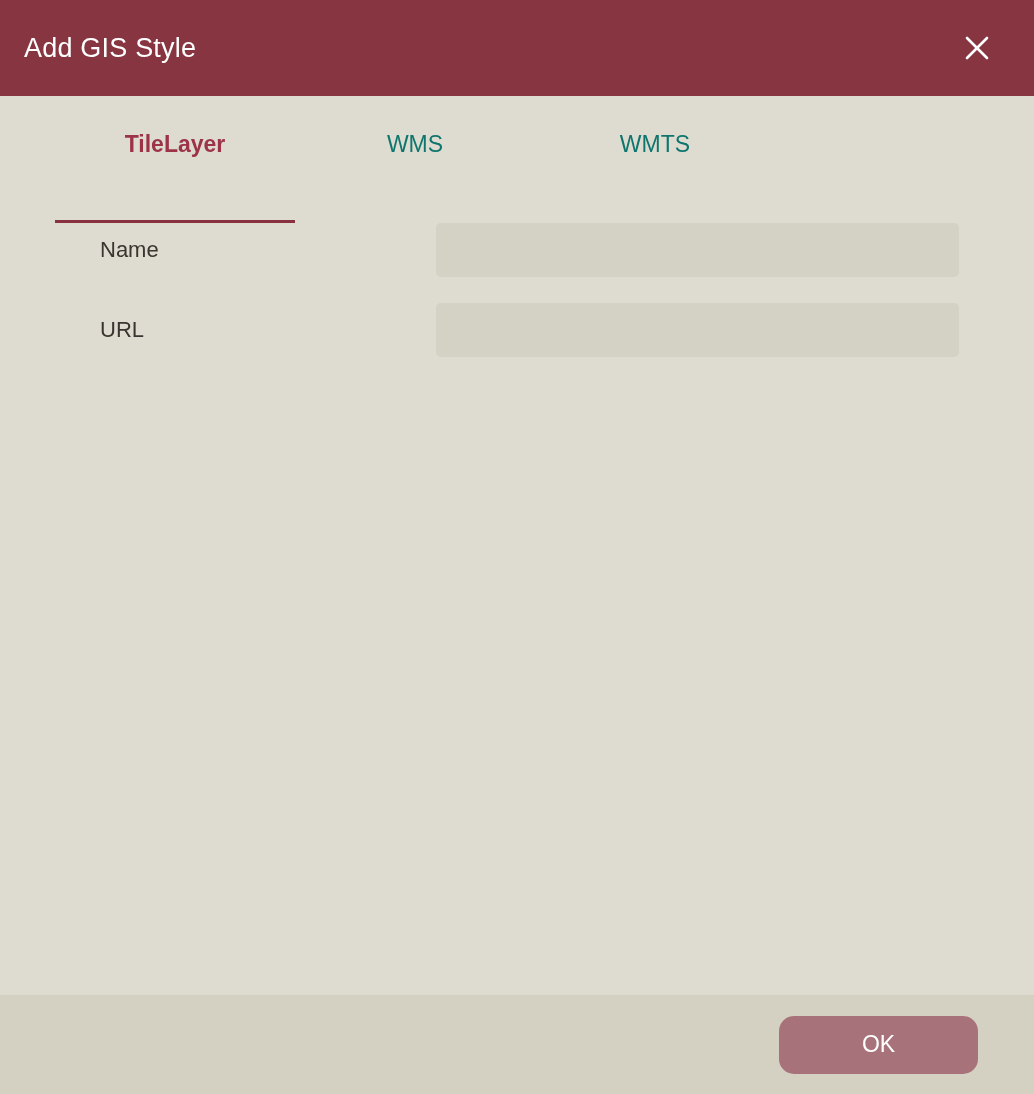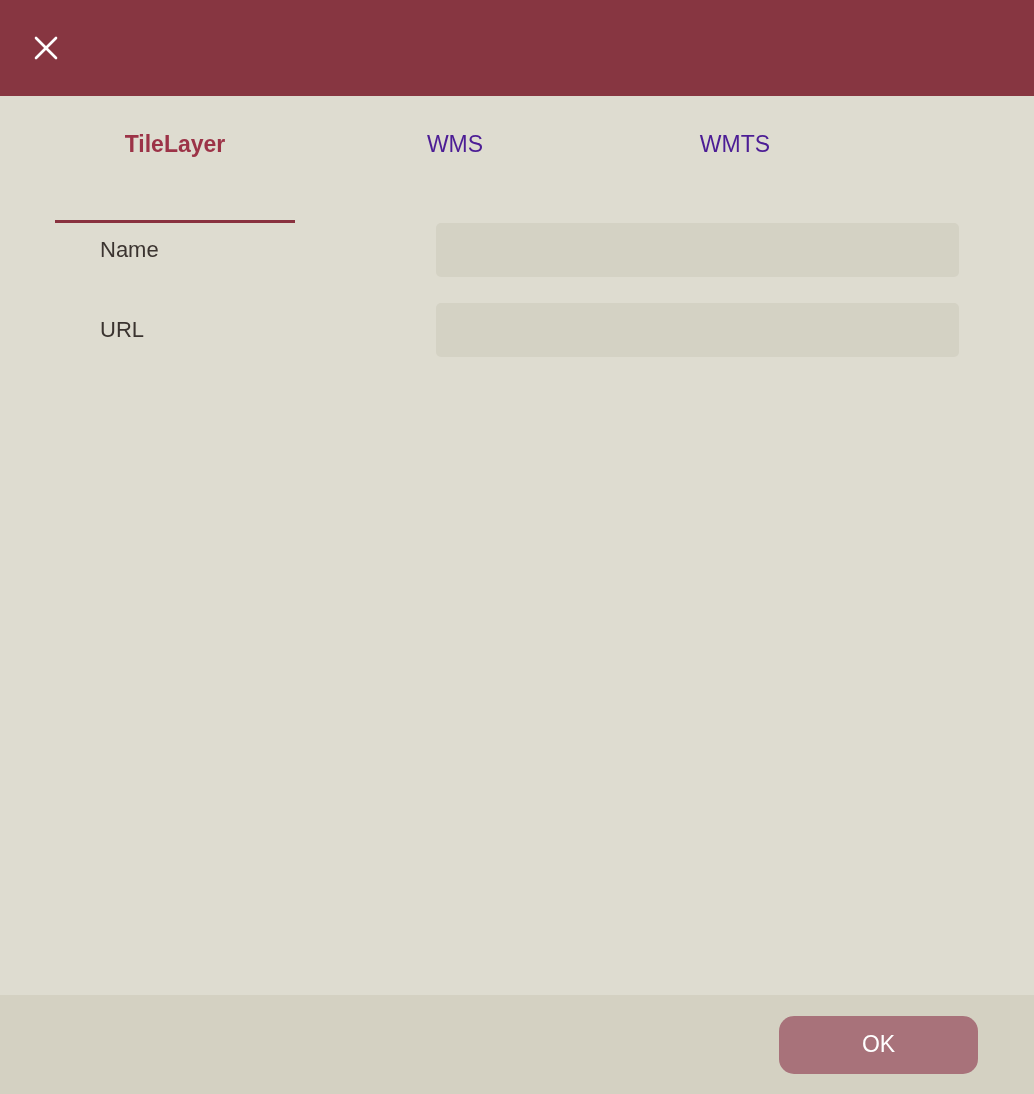--- a/index.html
+++ b/index.html
@@ -65,21 +65,20 @@
     overflow: hidden;
   }
 
   
   .tabs {
     display: flex;
     align-items: flex-end;
     height: 127px;
     padding-left: 55px;
     box-sizing: border-box;
-    gap: 40px;
   }
   .tab {
     position: relative;
     height: 100%;
     display: flex;
     align-items: center;
     justify-content: center;
     box-sizing: border-box;
     cursor: pointer;
     user-select: none;
@@ -92,21 +91,21 @@
   }
   .tab--tilelayer { width: 240px; }
   .tab--wms       { width: 240px; }
   .tab--wmts      { width: 240px; }
 
   .tab--active .tab-label {
     color: #9c3347;
     font-weight: 700;
   }
   .tab--inactive .tab-label {
-    color: #4c1d95;
+    color: #0f766e;
     font-weight: 400;
   }
   .tab--active::after {
     content: "";
     position: absolute;
     left: 0;
     right: 0;
     bottom: 0;
     height: 3px;
     background: #89323f;
@@ -187,20 +186,21 @@
     background: #d0ccba;
     color: #18120f;
   }
 </style>
 </head>
 <body>
 
 <div id="dialog">
 
   <div class="dialog-header">
+    <div class="dialog-title">Add GIS Style</div>
     <button class="close-btn">
       <span>
         <svg width="28" height="28" viewBox="0 0 28 28" aria-hidden="true">
           <line x1="4" y1="4" x2="24" y2="24" stroke="#ffffff" stroke-width="2.6" stroke-linecap="round"></line>
           <line x1="24" y1="4" x2="4" y2="24" stroke="#ffffff" stroke-width="2.6" stroke-linecap="round"></line>
         </svg>
       </span>
     </button>
   </div>
 

